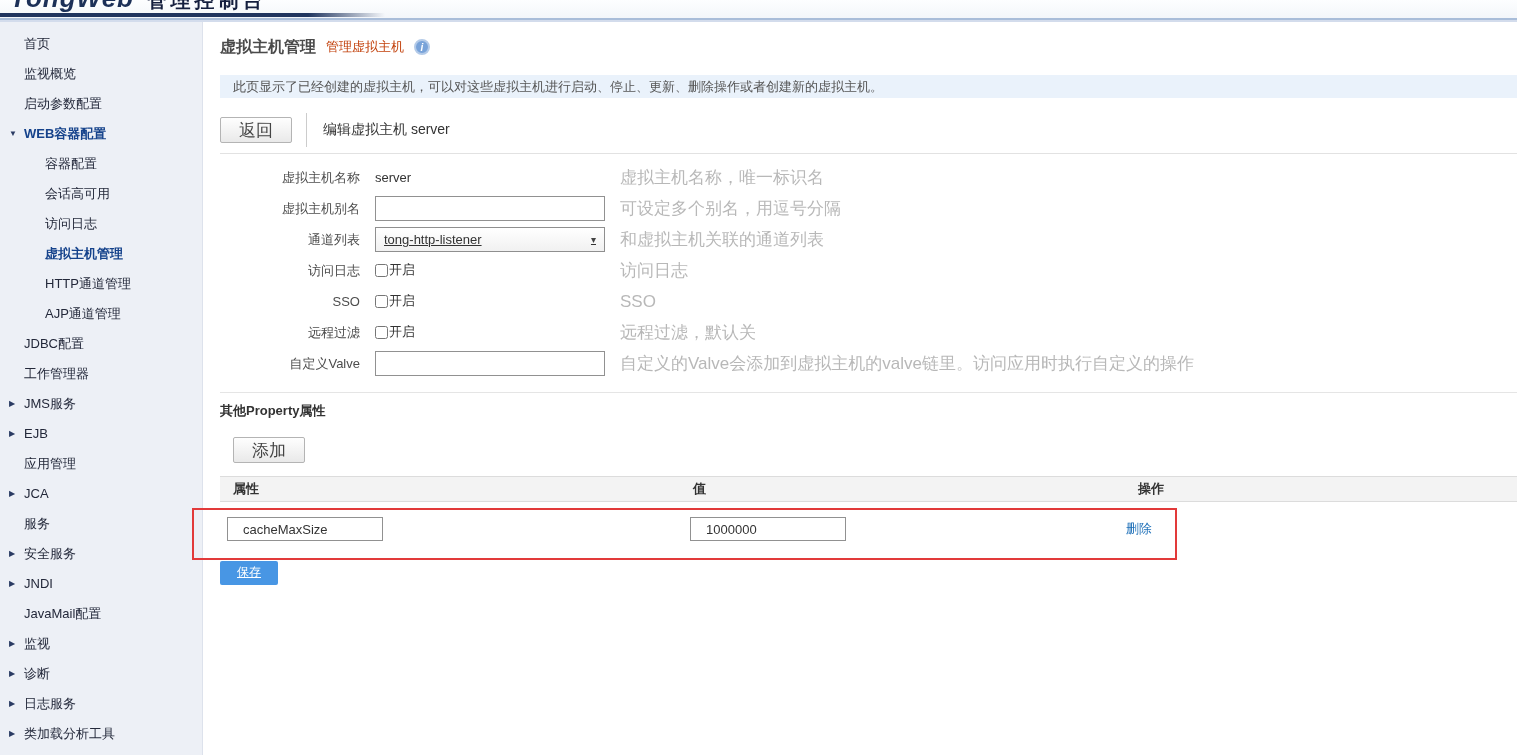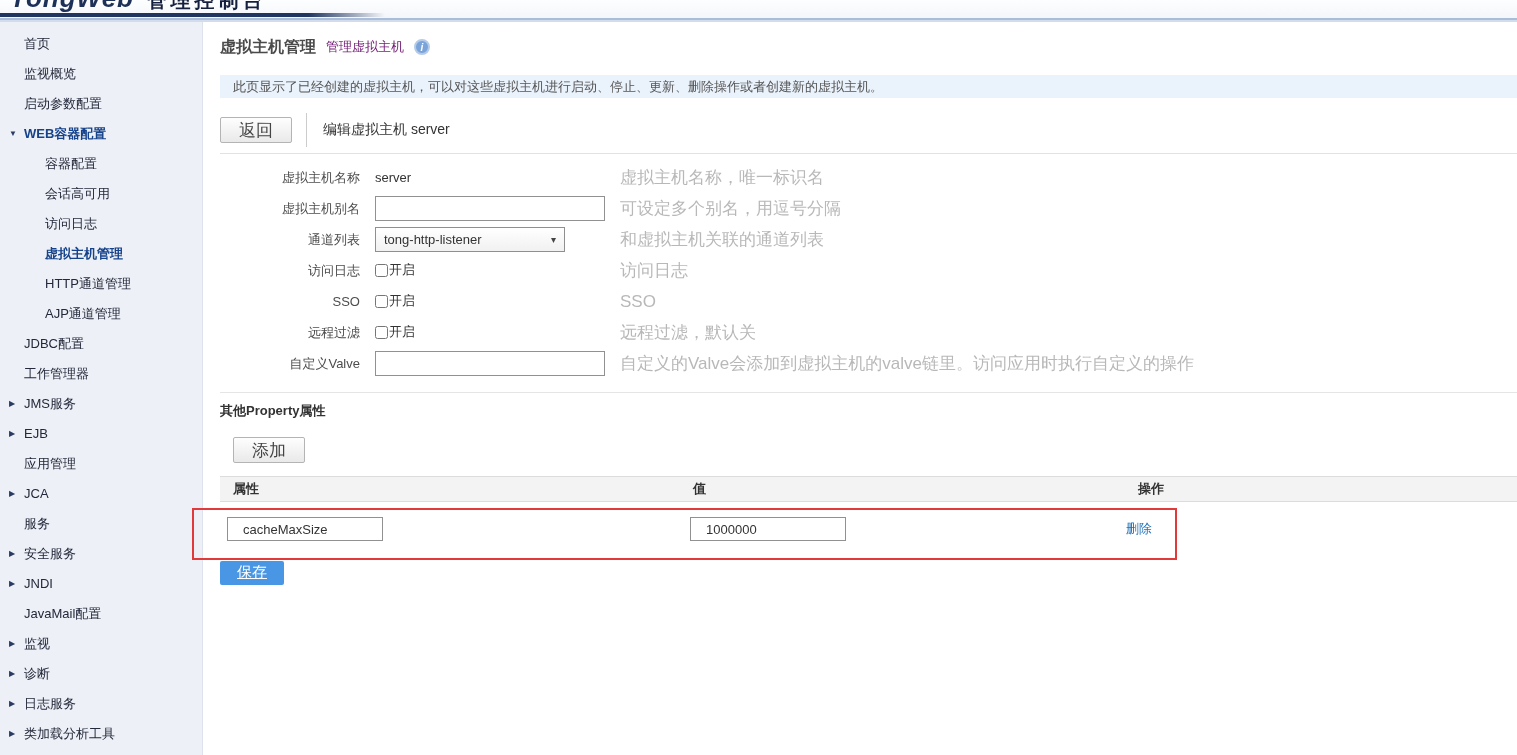--- a/index.html
+++ b/index.html
@@ -24,21 +24,21 @@
                font-size:13px; color:#23283a; cursor:pointer; white-space:nowrap; }
   .side-item.lvl1 { padding-left:45px; }
   .side-item.active { color:#15428b; font-weight:bold; }
   .tri { position:absolute; left:9px; top:0; font-size:8px; color:#2a3b63; }
 
   .content { flex:1; padding-left:17px; position:relative; }
 
   
   .page-head { margin-top:14px; height:22px; display:flex; align-items:center; gap:10px; }
   .page-title { font-size:16px; font-weight:bold; color:#4a4a4a; }
-  .page-sub { font-size:13px; color:#701a75; }
+  .page-sub { font-size:13px; color:#c2410c; }
   .info-icon { width:16px; height:16px; border-radius:50%; background:#79a3d9; border:2px solid #b3cae8;
                color:#fff; font-size:10px; font-weight:bold; font-style:italic;
                display:inline-flex; align-items:center; justify-content:center; cursor:pointer; }
 
   .notice { margin-top:17px; height:23px; line-height:23px; background:#eaf2fb;
             font-size:13px; color:#555; padding-left:13px; }
 
   .toolbar-row { margin-top:15px; height:34px; display:flex; align-items:center; }
   .btn { height:26px; padding:0 18px; font-size:17px; color:#444; font-family:inherit;
          background:linear-gradient(180deg,#fefefe,#e9e9e9); border:1px solid #b4b4b4;
@@ -49,43 +49,43 @@
   .rule { margin-top:6px; height:1px; background:#e2e2e2; }
 
   
   #form-rows { margin-top:11px; }
   .f-row { display:flex; align-items:center; min-height:25px; margin-bottom:6px; font-size:13px; }
   .f-label { width:155px; padding-right:15px; text-align:right; color:#4d4d4d; }
   .f-ctrl { width:245px; }
   .f-static { color:#333; }
   .txt { width:230px; height:25px; border:1px solid #919191; font-size:13px; padding:0 15px;
          font-family:inherit; color:#333; background:#fff; }
-  .sel { width:190px; height:25px; border:1px solid #8f8f8f;
+  .sel { width:230px; height:25px; border:1px solid #8f8f8f;
          background:linear-gradient(180deg,#ffffff,#f1f1f1); display:flex; align-items:center;
-         justify-content:space-between; padding:0 8px; font-size:13px; color:#333; cursor:pointer; }
+         justify-content:space-between; padding:0 8px; font-size:13px; color:#333; cursor:pointer;text-decoration:underline; }
   .sel-arrow { font-size:10px; color:#444; }
   .cb { display:inline-flex; align-items:center; gap:1px; color:#333; cursor:pointer; }
   .cb input { width:13px; height:13px; margin:0; }
   .f-hint { color:#b8b8b8; font-size:17px; }
 
   
   .section-rule { margin-top:16px; height:1px; background:#e5e5e5; }
   .section-heading { margin-top:9px; font-size:13px; font-weight:bold; color:#333; }
   .add-btn { margin-top:17px; margin-left:13px; }
   .prop-table { margin-top:13px; width:100%; border-collapse:collapse; font-size:13px; }
   .prop-table thead tr { background:#f3f3f3; border-top:1px solid #dcdcdc; border-bottom:1px solid #dcdcdc; }
   .prop-table th { height:25px; text-align:left; padding-left:13px; color:#333; font-weight:bold; }
   .prop-table th:nth-child(1) { width:460px; }
   .prop-table th:nth-child(2) { width:445px; }
   .prop-table td { height:55px; vertical-align:middle; }
   .t-name { margin-left:7px; width:156px; height:24px; }
   .t-val  { margin-left:10px; width:156px; height:24px; }
   .del-link { color:#1d6fb8; text-decoration:none; margin-left:1px; cursor:pointer; }
   .save-btn { margin-top:4px; height:24px; padding:0 17px; background:#4896e4; color:#fff;
-              border:none; border-radius:2px; font-size:15px; font-family:inherit; cursor:pointer;text-decoration:underline; }
+              border:none; border-radius:2px; font-size:12px; font-family:inherit; cursor:pointer;text-decoration:underline; }
 
   
   .annotation { position:absolute; left:192px; top:508px; width:985px; height:52px;
                 border:2px solid #e23a3a; pointer-events:none; }
 </style>
 </head>
 <body>
 
 <div class="screen">
 

